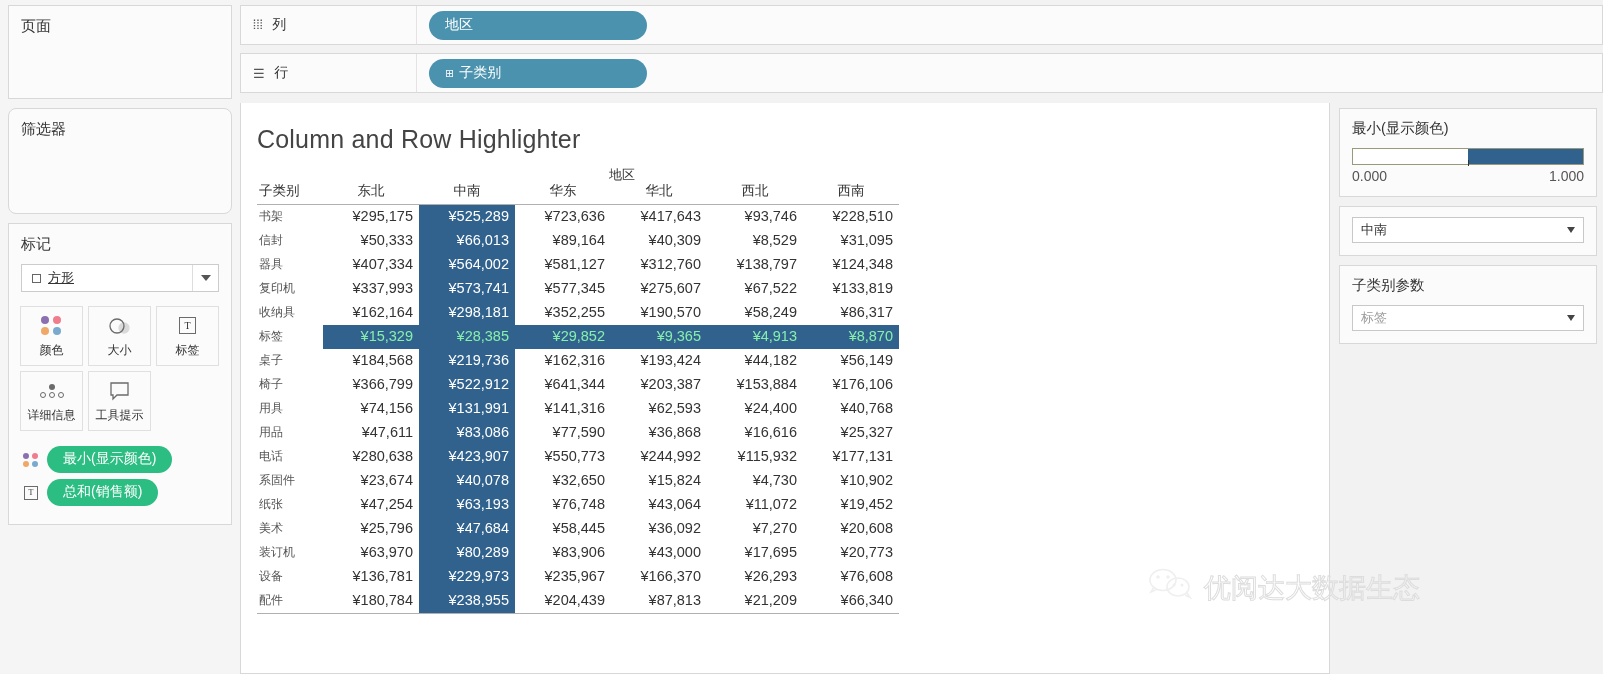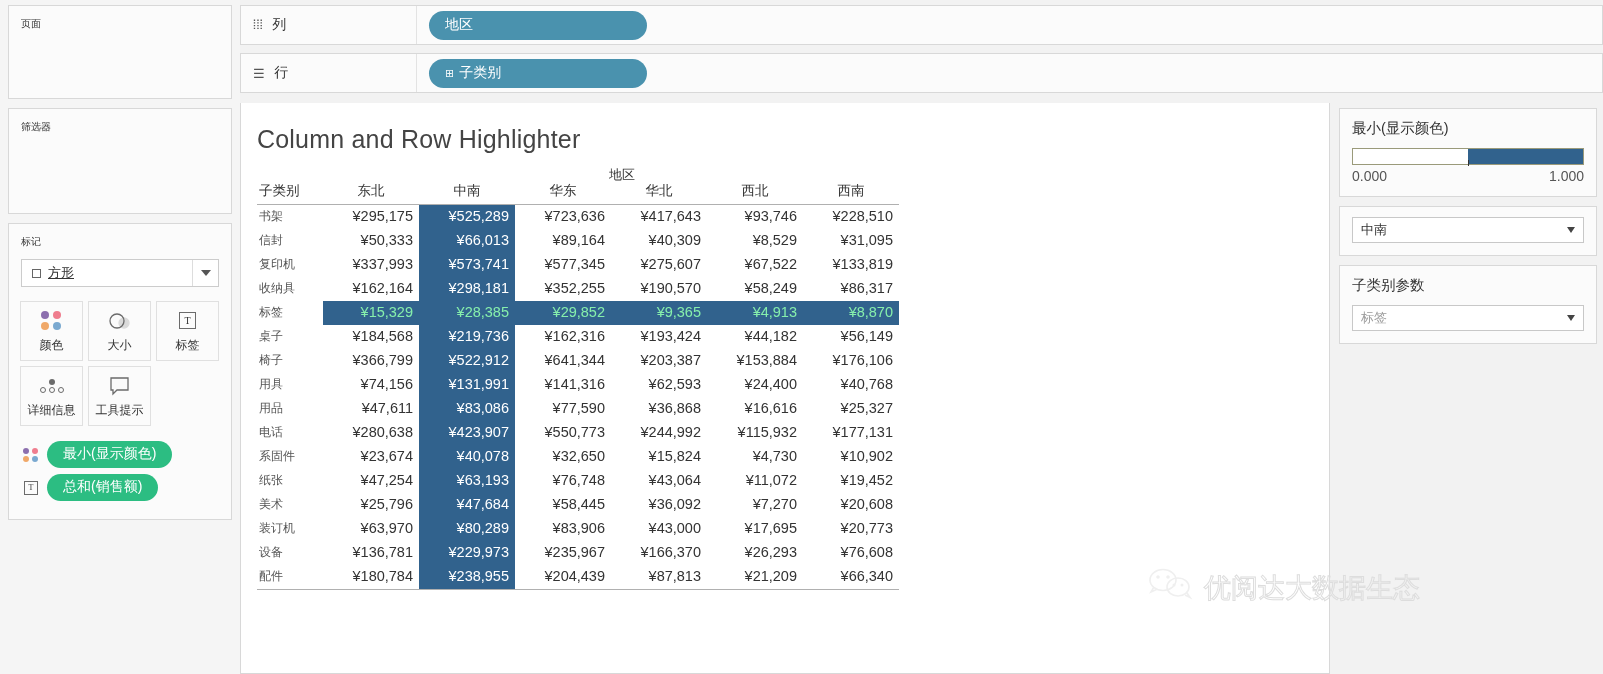--- a/index.html
+++ b/index.html
@@ -23,26 +23,26 @@
     width: 240px; height: 674px;
     background: #f5f5f5;
     padding: 5px 8px 0 8px;
   }
   .card {
     background: #fbfbfb;
     border: 1px solid #d8d8d8;
     margin-bottom: 9px;
   }
   .card-title {
-    font-size: 10px;
+    font-size: 15px;
     color: #333;
     padding: 11px 12px 10px 12px;
   }
   #pages-card { height: 94px; }
-  #filters-card { height: 106px; }
+  #filters-card { height: 106px; border-radius: 8px; }
   #marks-card { padding-bottom: 12px; }
 
   .mark-type-select {
     margin: 0 12px 14px 12px;
     height: 28px;
     border: 1px solid #ccc;
     background: #fff;
     display: flex; align-items: center;
     font-size: 13px;
     position: relative;
@@ -425,20 +425,29 @@
           <tr>
             <td class="rowlabel">信封</td>
             <td class="val">¥50,333</td>
             <td class="val hl">¥66,013</td>
             <td class="val">¥89,164</td>
             <td class="val">¥40,309</td>
             <td class="val">¥8,529</td>
             <td class="val">¥31,095</td>
           </tr>
           <tr>
+            <td class="rowlabel">器具</td>
+            <td class="val">¥407,334</td>
+            <td class="val hl">¥564,002</td>
+            <td class="val">¥581,127</td>
+            <td class="val">¥312,760</td>
+            <td class="val">¥138,797</td>
+            <td class="val">¥124,348</td>
+          </tr>
+          <tr>
             <td class="rowlabel">复印机</td>
             <td class="val">¥337,993</td>
             <td class="val hl">¥573,741</td>
             <td class="val">¥577,345</td>
             <td class="val">¥275,607</td>
             <td class="val">¥67,522</td>
             <td class="val">¥133,819</td>
           </tr>
           <tr>
             <td class="rowlabel">收纳具</td>

